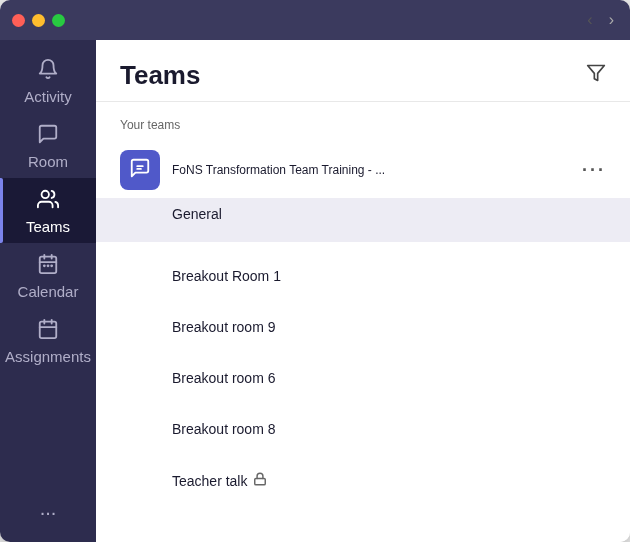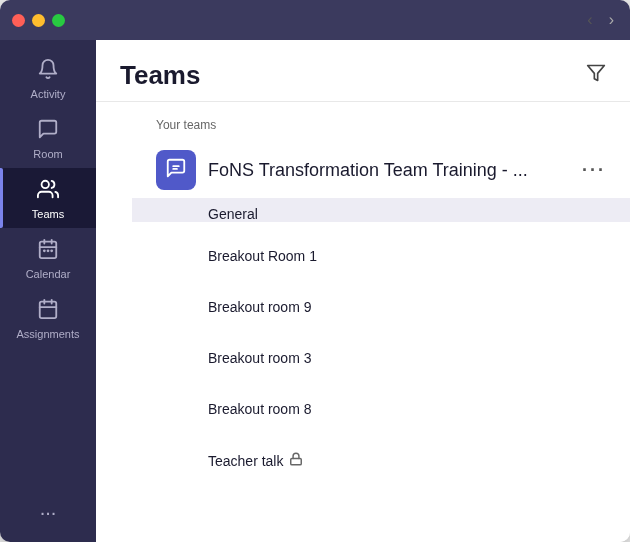--- a/index.html
+++ b/index.html
@@ -107,21 +107,21 @@
       background: #7b83eb;
       border-radius: 0 2px 2px 0;
     }
 
     .sidebar-icon {
       font-size: 22px;
       line-height: 1;
     }
 
     .sidebar-label {
-      font-size: 11px;
+      font-size: 15px;
       font-weight: 500;
       text-align: center;
     }
 
     .sidebar-more {
       margin-top: auto;
       margin-bottom: 12px;
       color: #b0aec8;
       font-size: 20px;
       cursor: pointer;
@@ -159,21 +159,20 @@
       color: #444;
       font-size: 20px;
       cursor: pointer;
     }
 
     
     .teams-list {
       flex: 1;
       overflow-y: auto;
       padding: 16px 0 0;
-      margin-left: 36px;
     }
 
     .section-label {
       font-size: 12px;
       color: #666;
       padding: 0 24px 10px;
       font-weight: 400;
     }
 
     .team-row {
@@ -196,36 +195,36 @@
       margin-right: 12px;
     }
 
     .team-icon-inner {
       color: white;
       font-size: 18px;
     }
 
     .team-name {
       flex: 1;
-      font-size: 18px;
+      font-size: 12px;
       color: #1a1a2e;
       font-weight: 400;
     }
 
     .team-more {
       color: #555;
       font-size: 18px;
       letter-spacing: 2px;
       font-weight: 700;
     }
 
     .channel-row {
       display: flex;
       align-items: flex-start;
-      padding: 8px 24px 0 76px;
+      padding: 8px 24px 20px 76px;
       cursor: pointer;
       background: #f5f5f5;
     }
 
     .channel-name {
       font-size: 14px;
       color: #1a1a2e;
     }
 
     .channel-row.active {
@@ -369,21 +368,21 @@
 
         <div class="sub-channel-row">
           <span class="sub-channel-name">Breakout Room 1</span>
         </div>
 
         <div class="sub-channel-row">
           <span class="sub-channel-name">Breakout room 9</span>
         </div>
 
         <div class="sub-channel-row">
-          <span class="sub-channel-name">Breakout room 3</span>
+          <span class="sub-channel-name">Breakout room 6</span>
         </div>
 
         <div class="sub-channel-row">
           <span class="sub-channel-name">Breakout room 8</span>
         </div>
 
         <div class="sub-channel-row">
           <span class="sub-channel-name">Teacher talk</span>
           <span class="lock-icon">
             <svg width="14" height="14" viewBox="0 0 24 24" fill="none" stroke="#666" stroke-width="2.5" stroke-linecap="round" stroke-linejoin="round">

